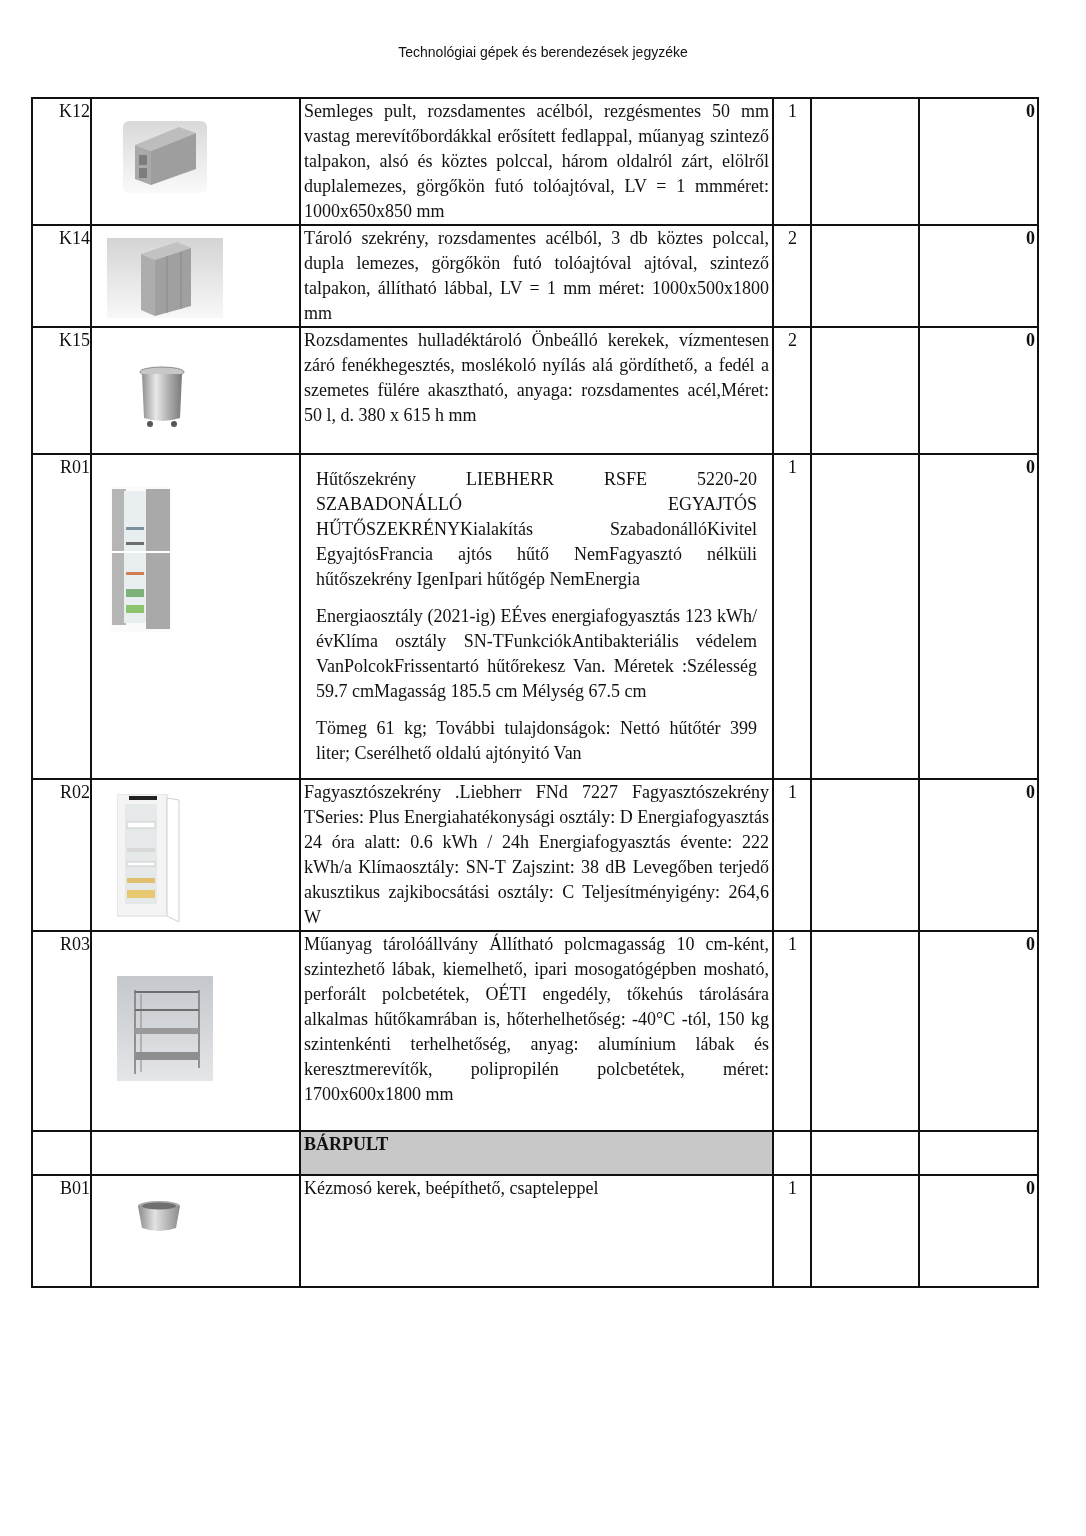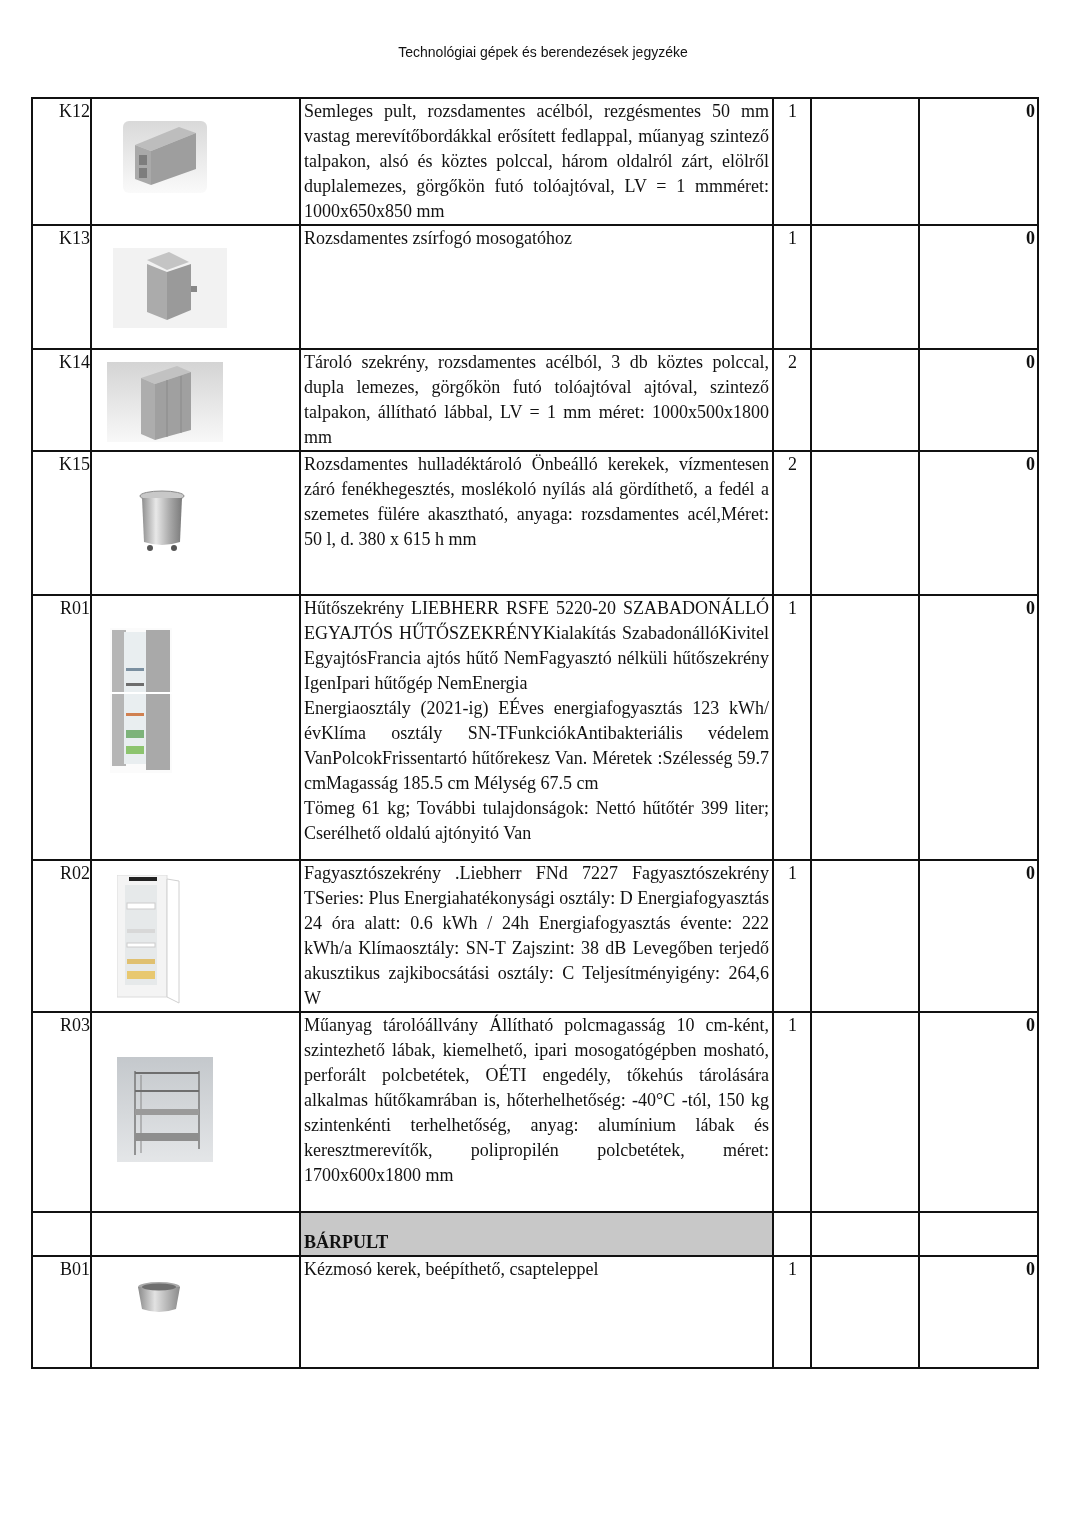--- a/index.html
+++ b/index.html
@@ -8,21 +8,21 @@
   .page-header { position: absolute; top: 44px; left: 0; width: 1086px; text-align: center;
                  font-family: "Liberation Sans", sans-serif; font-size: 14px; color: #111; }
   table.inv { position: absolute; left: 31px; top: 97px; width: 1006px;
               border-collapse: collapse; table-layout: fixed; }
   table.inv td { border: 2px solid #111; vertical-align: top; padding: 0; font-size: 18px; line-height: 25px; }
   td.code { padding-left: 3px !important; text-align: right; }
   td.desc { padding: 0 3px 0 3px !important; text-align: justify; text-align-last: auto; }
   td.qty { padding-left: 14px !important; }
   td.total { text-align: right; padding-right: 2px !important; font-weight: bold; }
   td.section-title { background: #c8c8c8; font-weight: bold; padding-left: 3px !important; }
-  .desc p { margin: 0; }
+  .desc p { margin: 12px; }
   .img-cell { position: relative; }
   .img-cell svg { position: absolute; }
   .justify-last { text-align-last: justify; }
 </style>
 </head>
 <body>
 
 <div class="page-header">Technológiai gépek és berendezések jegyzéke</div>
 
 <table class="inv">
@@ -53,36 +53,20 @@
           <rect x="16" y="34" width="8" height="10" fill="#7d7d7d"></rect>
           <rect x="16" y="47" width="8" height="10" fill="#7d7d7d"></rect>
         </svg>
       </td>
       <td class="desc">Semleges pult, rozsdamentes acélból, rezgésmentes 50 mm vastag merevítőbordákkal erősített fedlappal, műanyag szintező talpakon, alsó és köztes polccal, három oldalról zárt, elölről duplalemezes, görgőkön futó tolóajtóval, LV = 1 mmméret: 1000x650x850 mm</td>
       <td class="qty">1</td>
       <td></td>
       <td class="total">0</td>
     </tr>
 
-    <tr style="height:124px">
-      <td class="code">K13</td>
-      <td class="img-cell">
-        <svg style="left:21px;top:22px" width="114" height="80" viewBox="0 0 114 80">
-          <rect x="0" y="0" width="114" height="80" fill="#f2f2f2"></rect>
-          <polygon points="34,12 56,4 76,14 54,22" fill="#c4c4c4"></polygon>
-          <polygon points="34,16 54,24 54,72 34,64" fill="#ababab"></polygon>
-          <polygon points="54,24 78,16 78,62 54,72" fill="#9a9a9a"></polygon>
-          <rect x="78" y="38" width="6" height="6" fill="#888"></rect>
-        </svg>
-      </td>
-      <td class="desc">Rozsdamentes zsírfogó mosogatóhoz</td>
-      <td class="qty">1</td>
-      <td></td>
-      <td class="total">0</td>
-    </tr>
 
     <tr style="height:101px">
       <td class="code">K14</td>
       <td class="img-cell">
         <svg style="left:15px;top:12px" width="116" height="80" viewBox="0 0 116 80">
           <defs>
             <linearGradient id="g2" x1="0" y1="0" x2="0" y2="1">
                 <stop offset="0" stop-color="#d4d4d4"></stop>
                 <stop offset="1" stop-color="#f8f8f8"></stop>
               </linearGradient>
@@ -94,21 +78,21 @@
           <line x1="60" y1="18" x2="60" y2="75" stroke="#8a8a8a" stroke-width="1"></line>
           <line x1="74" y1="14" x2="74" y2="71" stroke="#8a8a8a" stroke-width="1"></line>
         </svg>
       </td>
       <td class="desc">Tároló szekrény, rozsdamentes acélból, 3 db köztes polccal, dupla lemezes, görgőkön futó tolóajtóval ajtóval, szintező talpakon, állítható lábbal,  LV = 1 mm méret: 1000x500x1800 mm</td>
       <td class="qty">2</td>
       <td></td>
       <td class="total">0</td>
     </tr>
 
-    <tr style="height:144px">
+    <tr style="height:127px">
       <td class="code">K15</td>
       <td class="img-cell">
         <svg style="left:46px;top:38px" width="48" height="64" viewBox="0 0 48 64">
           <defs>
             <linearGradient id="g3" x1="0" y1="0" x2="1" y2="0">
                 <stop offset="0" stop-color="#8f8f8f"></stop>
                 <stop offset="0.35" stop-color="#e8e8e8"></stop>
                 <stop offset="0.7" stop-color="#a8a8a8"></stop>
                 <stop offset="1" stop-color="#7a7a7a"></stop>
               </linearGradient>
@@ -195,21 +179,21 @@
       </td>
       <td class="desc">Műanyag tárolóállvány Állítható polcmagasság 10 cm-ként, szintezhető lábak, kiemelhető, ipari mosogatógépben mosható, perforált polcbetétek, OÉTI engedély, tőkehús tárolására alkalmas hűtőkamrában is, hőterhelhetőség: -40°C -tól, 150 kg szintenkénti terhelhetőség, anyag: alumínium lábak és keresztmerevítők, polipropilén polcbetétek, méret: 1700x600x1800 mm</td>
       <td class="qty">1</td>
       <td></td>
       <td class="total">0</td>
     </tr>
 
     <tr style="height:44px">
       <td></td>
       <td></td>
-      <td class="section-title" style="padding-top:17px">BÁRPULT</td>
+      <td class="section-title" style="padding-top:0">BÁRPULT</td>
       <td></td>
       <td></td>
       <td></td>
     </tr>
 
     <tr style="height:112px">
       <td class="code">B01</td>
       <td class="img-cell">
         <svg style="left:44px;top:24px" width="46" height="36" viewBox="0 0 46 36">
           <defs>

